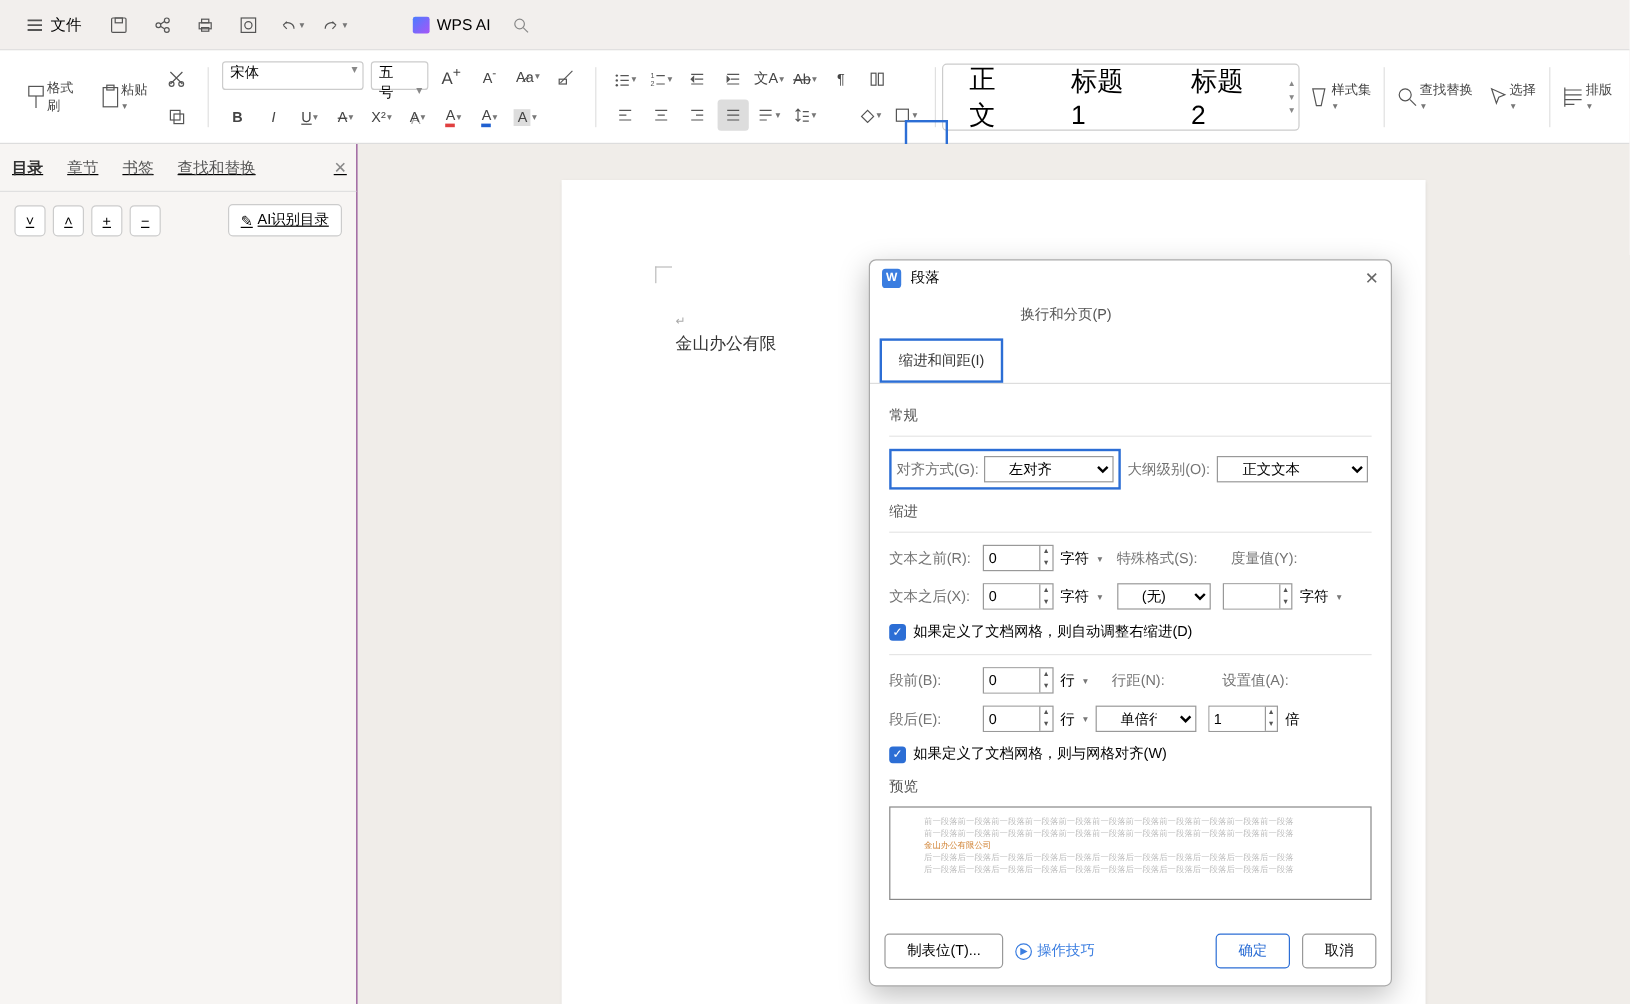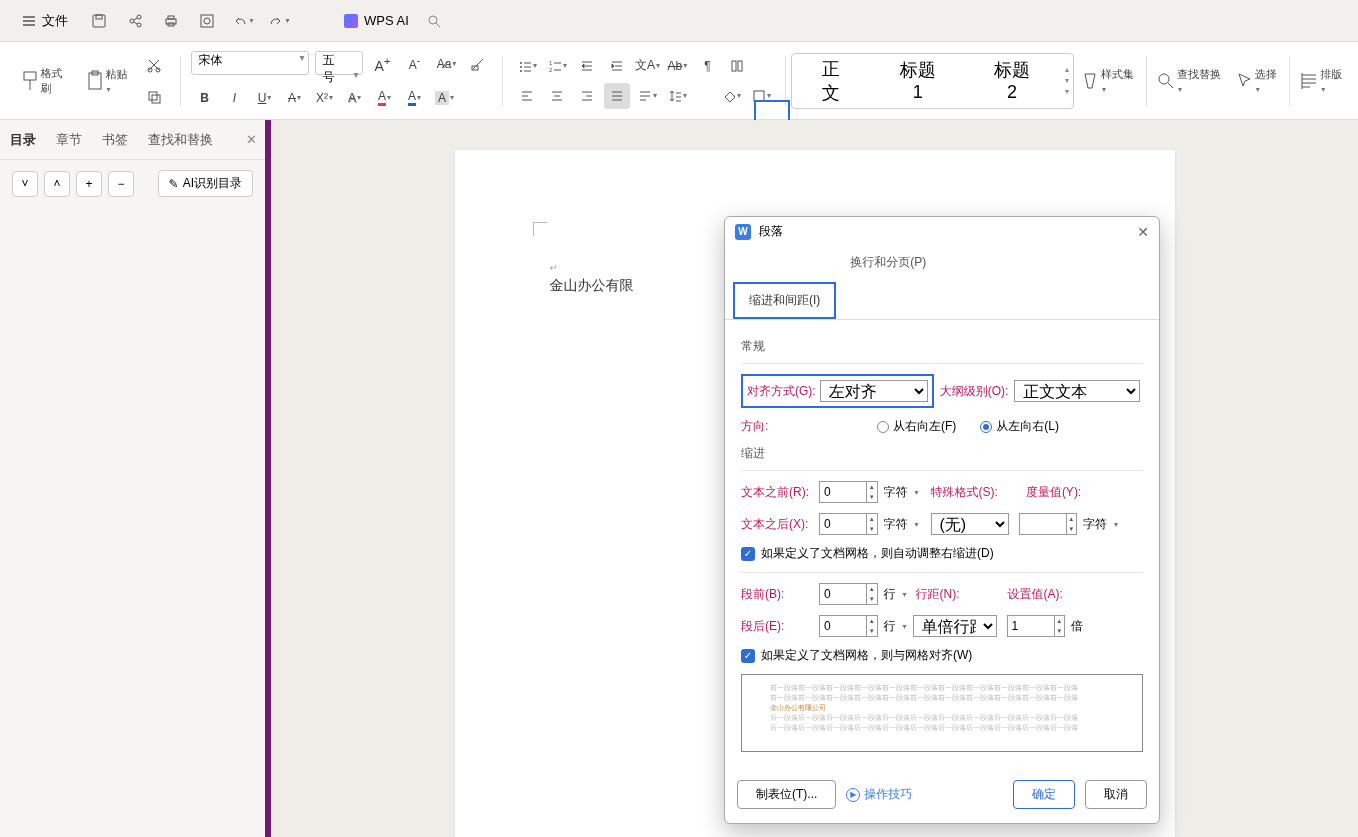--- a/index.html
+++ b/index.html
@@ -21,27 +21,27 @@
 .ribbon { height: 78px; background: #fff; border-bottom: 1px solid #ddd; display: flex; align-items: center; padding: 0 8px; gap: 2px;}
 .ribbon-group-h { display: flex; align-items: center; gap: 6px; padding: 0 8px; height: 70px;}
 .ribbon-sep { width: 1px; height: 50px; background: #e0e0e0; margin: 0 3px;}
 .rb-btn { display: flex; flex-direction: row; align-items: center; gap: 2px; font-size: 11px; cursor: pointer; padding: 2px 4px; color: #444;}
 .rb-btn-sm { width: 26px; height: 26px; display: flex; align-items: center; justify-content: center; cursor: pointer; color: #444; border-radius:3px;}
 .font-row { display: flex; gap: 6px; margin-bottom: 4px;}
 .font-select { border: 1px solid #ccc; background: #fff; height: 24px; padding: 0 18px 0 6px; font-size: 12px; border-radius: 3px; position:relative;}
 .font-select::after{content:'▾'; position:absolute; right:4px; color:#888; font-size:10px;}
 .format-row { display: flex; gap: 4px; align-items:center;}
 .style-gallery { border: 1px solid #ccc; border-radius: 4px; height: 56px; display: flex; align-items: center; padding: 0 4px; gap: 12px; background:#fff; position:relative;}
-.style-item { padding: 6px 18px; font-size: 18px; cursor: pointer; text-align: center;}
+.style-item { padding: 6px 18px; font-size: 22px; cursor: pointer;}
 .style-item.bold { font-weight: normal;}
 .style-scroll { display:flex; flex-direction:column; gap:2px; font-size:8px; color:#888;}
 
 
 .workspace { display: flex; height: calc(837px - 120px); }
-.left-panel { width: 271px; background: #f7f5f3; border-right: 6px solid #701a75; }
+.left-panel { width: 298px; background: #f7f5f3; border-right: 1px solid #701a75; text-decoration: underline; }
 .panel-tabs { display: flex; align-items: center; height: 40px; border-bottom: 1px solid #e0e0e0; padding: 0 8px; gap: 16px; font-size:13px;}
 .panel-tab { padding: 4px 2px; cursor: pointer; color:#555;}
 .panel-tab.active { font-weight: bold; color:#333;}
 .panel-close { margin-left: auto; cursor: pointer; color:#888;}
 .panel-toolbar { display: flex; align-items: center; padding: 10px 12px; gap: 6px;}
 .pt-btn { width: 26px; height: 26px; border: 1px solid #ccc; border-radius: 4px; background: #fff; display:flex; align-items:center; justify-content:center; cursor:pointer; font-size:12px;}
 .ai-toc { margin-left: auto; border: 1px solid #ccc; border-radius: 4px; padding: 4px 10px; background:#fff; font-size:12px; display:flex; align-items:center; gap:4px;}
 
 
 .doc-area { flex: 1; background: #f0ede9; display: flex; justify-content: center; padding-top: 30px; position: relative;}
@@ -57,23 +57,23 @@
 .dialog-title { display: flex; align-items: center; padding: 6px 10px; gap: 8px;}
 .dialog-title-icon { width: 16px; height: 16px; background: #3a7de0; border-radius: 3px; color:#fff; font-size:10px; font-weight:bold; display:flex; align-items:center; justify-content:center;}
 .dialog-close { margin-left: auto; cursor: pointer; font-size: 14px; color:#666;}
 .dialog-tabs { display: flex; border-bottom: 1px solid #ddd; padding: 0 8px;}
 .dlg-tab { padding: 8px 14px; cursor: pointer; color:#555; font-size:12px;}
 .dlg-tab.active { border: 2px solid #2c6ed5; color:#333;margin-top:36px;}
 .dialog-body { padding: 12px 16px 8px;}
 .section-label { font-size: 12px; color: #555; margin: 6px 0 8px;}
 .section-hr{ border:none; border-top:1px solid #e5e5e5; margin-bottom:10px;}
 .form-row { display: flex; align-items: center; gap: 6px; margin-bottom: 10px; flex-wrap: nowrap;}
-.form-row label { font-size: 12px; color: #be185d;}
+.form-row label { font-size: 12px; color: #737373;}
 .align-row { border: 2px solid #2c6ed5; padding: 4px; display:flex; align-items:center; gap:4px;}
-select, input[type=text] { border: 1px solid #999; height: 22px; padding: 0 4px; font-size: 16px; background:#fff;}
+select, input[type=text] { border: 1px solid #999; height: 22px; padding: 0 16px; font-size: 12px; background:#fff;}
 .spinner { display:flex; border:1px solid #999; height:22px;}
 .spinner input { border:none; width:46px; padding:0 4px; font-size:12px;}
 .spinner-btns { display:flex; flex-direction:column; border-left:1px solid #999;}
 .spinner-btns span { font-size:7px; line-height:10px; padding:0 3px; cursor:pointer; color:#555;}
 .radio-row { display:flex; align-items:center; gap:24px; margin-left: 70px;}
 .radio { display:flex; align-items:center; gap:4px;}
 .radio-dot { width:12px; height:12px; border:1px solid #888; border-radius:50%; display:flex; align-items:center; justify-content:center;}
 .radio-dot.checked { border-color:#2c6ed5;}
 .radio-dot.checked::after { content:''; width:6px; height:6px; background:#2c6ed5; border-radius:50%;}
 .checkbox { display:flex; align-items:center; gap:6px;}
@@ -428,33 +428,20 @@
     <div class="section-label"><span>常规</span></div>
     <hr class="section-hr">
     <div class="form-row">
       <div class="align-row">
         <label>对齐方式(G):</label>
         <select style="width:108px"><option>左对齐</option></select>
       </div>
       <label>大纲级别(O):</label>
       <select style="width:126px"><option>正文文本</option></select>
     </div>
-    <div class="form-row">
-      <label style="width:60px">方向:</label>
-      <div class="radio-row">
-        <div class="radio">
-            <div class="radio-dot"></div>
-            <span>从右向左(F)</span>
-          </div>
-        <div class="radio">
-            <div class="radio-dot checked"></div>
-            <span>从左向右(L)</span>
-          </div>
-      </div>
-    </div>
 
     <div class="section-label"><span>缩进</span></div>
     <hr class="section-hr">
     <div class="form-row">
       <label style="width:72px">文本之前(R):</label>
       <div class="spinner">
           <input value="0" style="">
           <div class="spinner-btns">
             <span>▴</span>
             <span>▾</span>
@@ -499,21 +486,21 @@
       <label style="width:72px">段前(B):</label>
       <div class="spinner">
           <input value="0" style="">
           <div class="spinner-btns">
             <span>▴</span>
             <span>▾</span>
           </div>
         </div>
       <span>行</span>
         <span class="caret">▾</span>
-      <label style="margin-left:3px">行距(N):</label>
+      <label style="margin-left:14px">行距(N):</label>
       <label style="margin-left:42px">设置值(A):</label>
     </div>
     <div class="form-row">
       <label style="width:72px">段后(E):</label>
       <div class="spinner">
           <input value="0" style="">
           <div class="spinner-btns">
             <span>▴</span>
             <span>▾</span>
           </div>
@@ -530,20 +517,21 @@
         </div>
       <span>倍</span>
     </div>
     <div class="form-row">
       <div class="checkbox">
           <div class="cb">✓</div>
           <span>如果定义了文档网格，则与网格对齐(W)</span>
         </div>
     </div>
 
+    <div class="section-label"><span>预览</span></div>
     <div class="preview-box">
       前一段落前一段落前一段落前一段落前一段落前一段落前一段落前一段落前一段落前一段落前一段落<br>
       前一段落前一段落前一段落前一段落前一段落前一段落前一段落前一段落前一段落前一段落前一段落<br>
       <span class="orange">金山办公有限公司</span><br>
       后一段落后一段落后一段落后一段落后一段落后一段落后一段落后一段落后一段落后一段落后一段落<br>
       后一段落后一段落后一段落后一段落后一段落后一段落后一段落后一段落后一段落后一段落后一段落
     </div>
   </div>
   <div class="dialog-footer">
     <button class="btn"><span>制表位(T)...</span></button>

